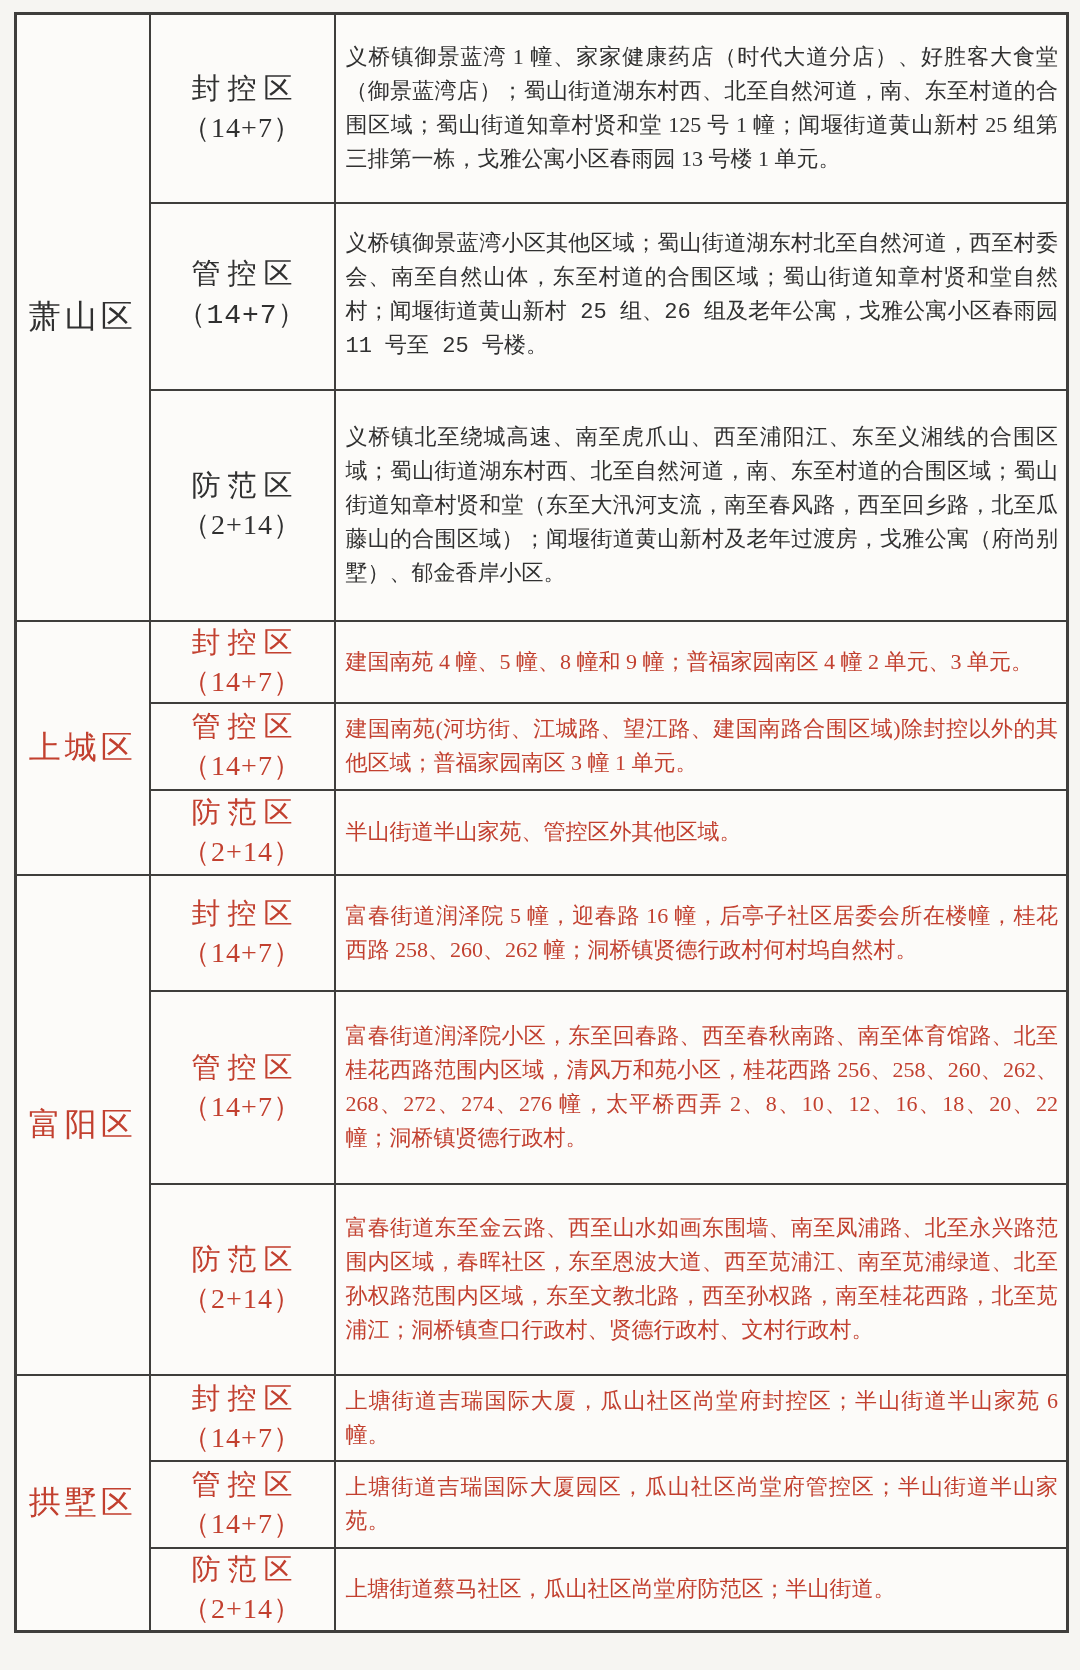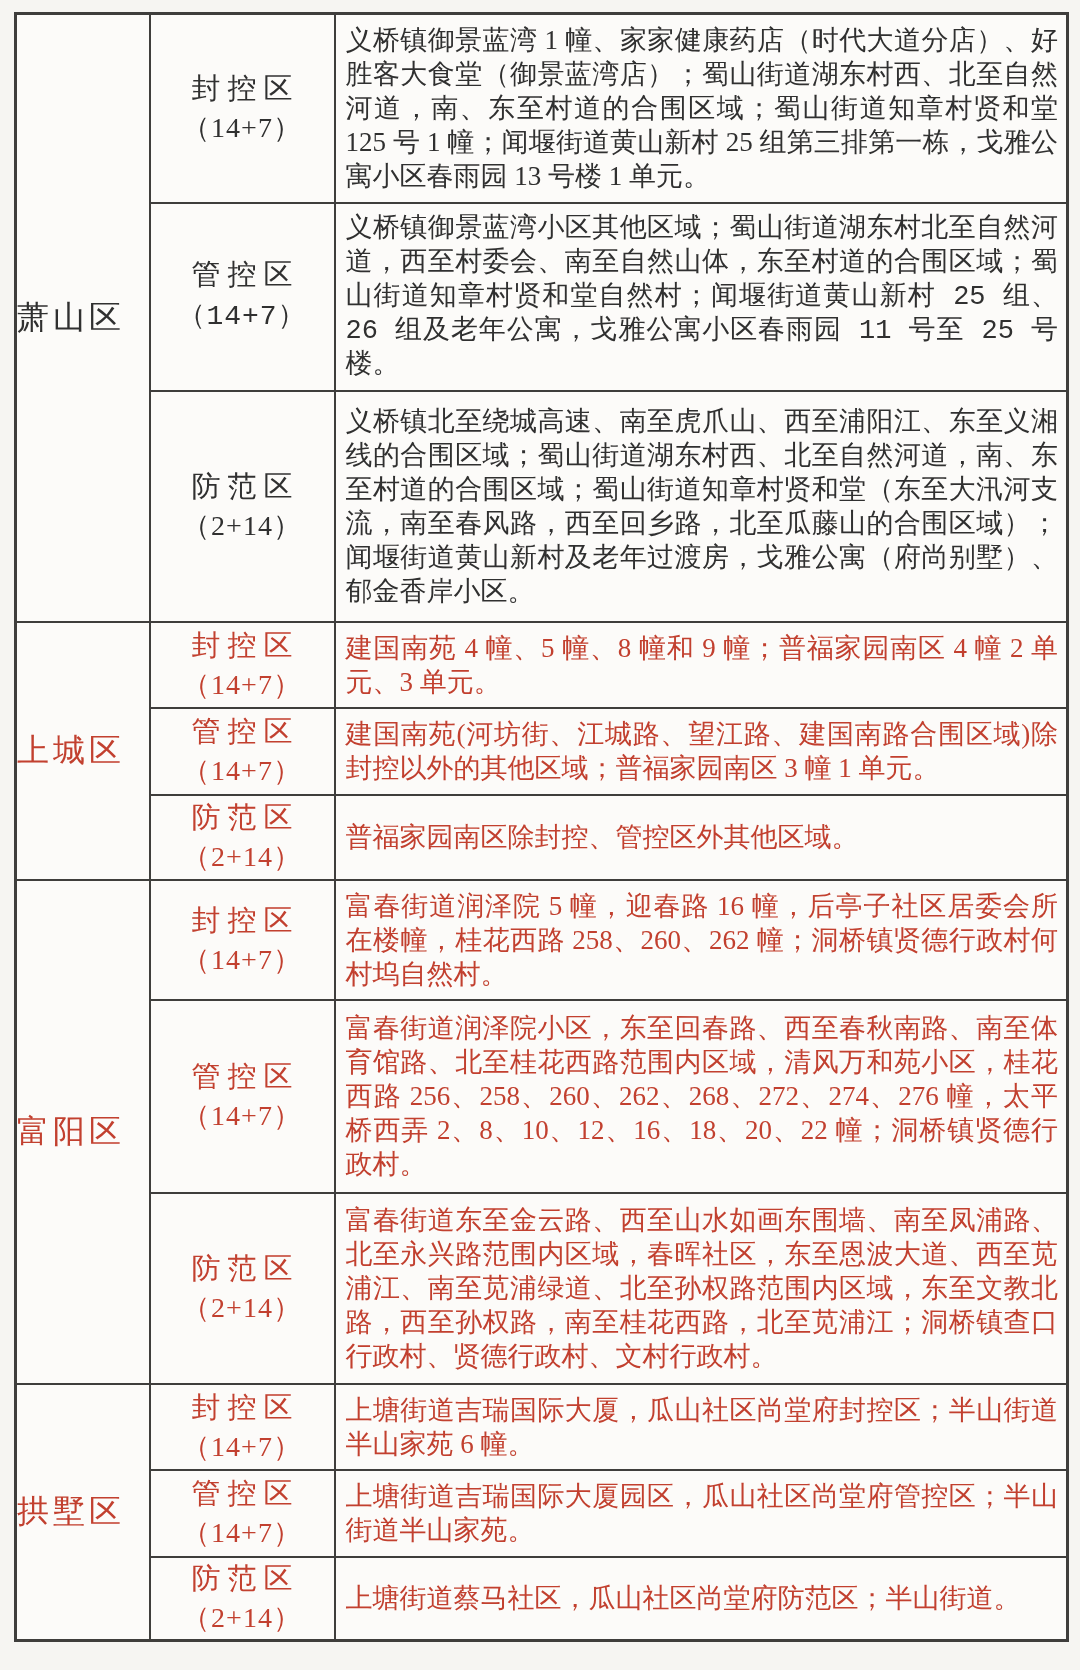--- a/index.html
+++ b/index.html
@@ -26,21 +26,21 @@
     background: #fcfbf9;
     border: 3px solid var(--border, #3f3e3c);
   }
   td {
     border: 2px solid var(--border, #3f3e3c);
     box-sizing: border-box;
     padding: 0;
   }
   .district-cell {
     width: 134px;
-    text-align: left;
+    text-align: center;
     vertical-align: middle;
     font-size: 32px;
     letter-spacing: 4px;
     white-space: nowrap;
   }
   .zone-cell {
     width: 185px;
     text-align: center;
     vertical-align: middle;
   }
@@ -50,21 +50,21 @@
     line-height: 40px;
     text-indent: 7px; 
   }
   .zone-period {
     font-size: 28px;
     letter-spacing: 1px;
     line-height: 40px;
   }
   .desc-cell {
     vertical-align: middle;
-    font-size: 27px;
+    font-size: 22px;
     line-height: 34px;
     padding: 8px 8px 8px 10px;
     text-align: justify;
     text-justify: inter-character;
   }
   .ink   { color: var(--ink, #303030); }
   .red   { color: var(--red, #c2402f); }
 
   
   tr.r1  td { height: 189px; }
@@ -128,21 +128,21 @@
           <div class="zone-name">管控区</div>
           <div class="zone-period">（14+7）</div>
         </td>
         <td class="desc-cell red">建国南苑(河坊街、江城路、望江路、建国南路合围区域)除封控以外的其他区域；普福家园南区 3 幢 1 单元。</td>
       </tr>
       <tr class="r6">
         <td class="zone-cell red">
           <div class="zone-name">防范区</div>
           <div class="zone-period">（2+14）</div>
         </td>
-        <td class="desc-cell red">普福家园南区除封控、管控区外其他区域。</td>
+        <td class="desc-cell red">半山街道半山家苑、管控区外其他区域。</td>
       </tr>
 
       <tr class="r7">
         <td class="district-cell red" rowspan="3">富阳区</td>
         <td class="zone-cell red">
           <div class="zone-name">封控区</div>
           <div class="zone-period">（14+7）</div>
         </td>
         <td class="desc-cell red">富春街道润泽院 5 幢，迎春路 16 幢，后亭子社区居委会所在楼幢，桂花西路 258、260、262 幢；洞桥镇贤德行政村何村坞自然村。</td>
       </tr>

